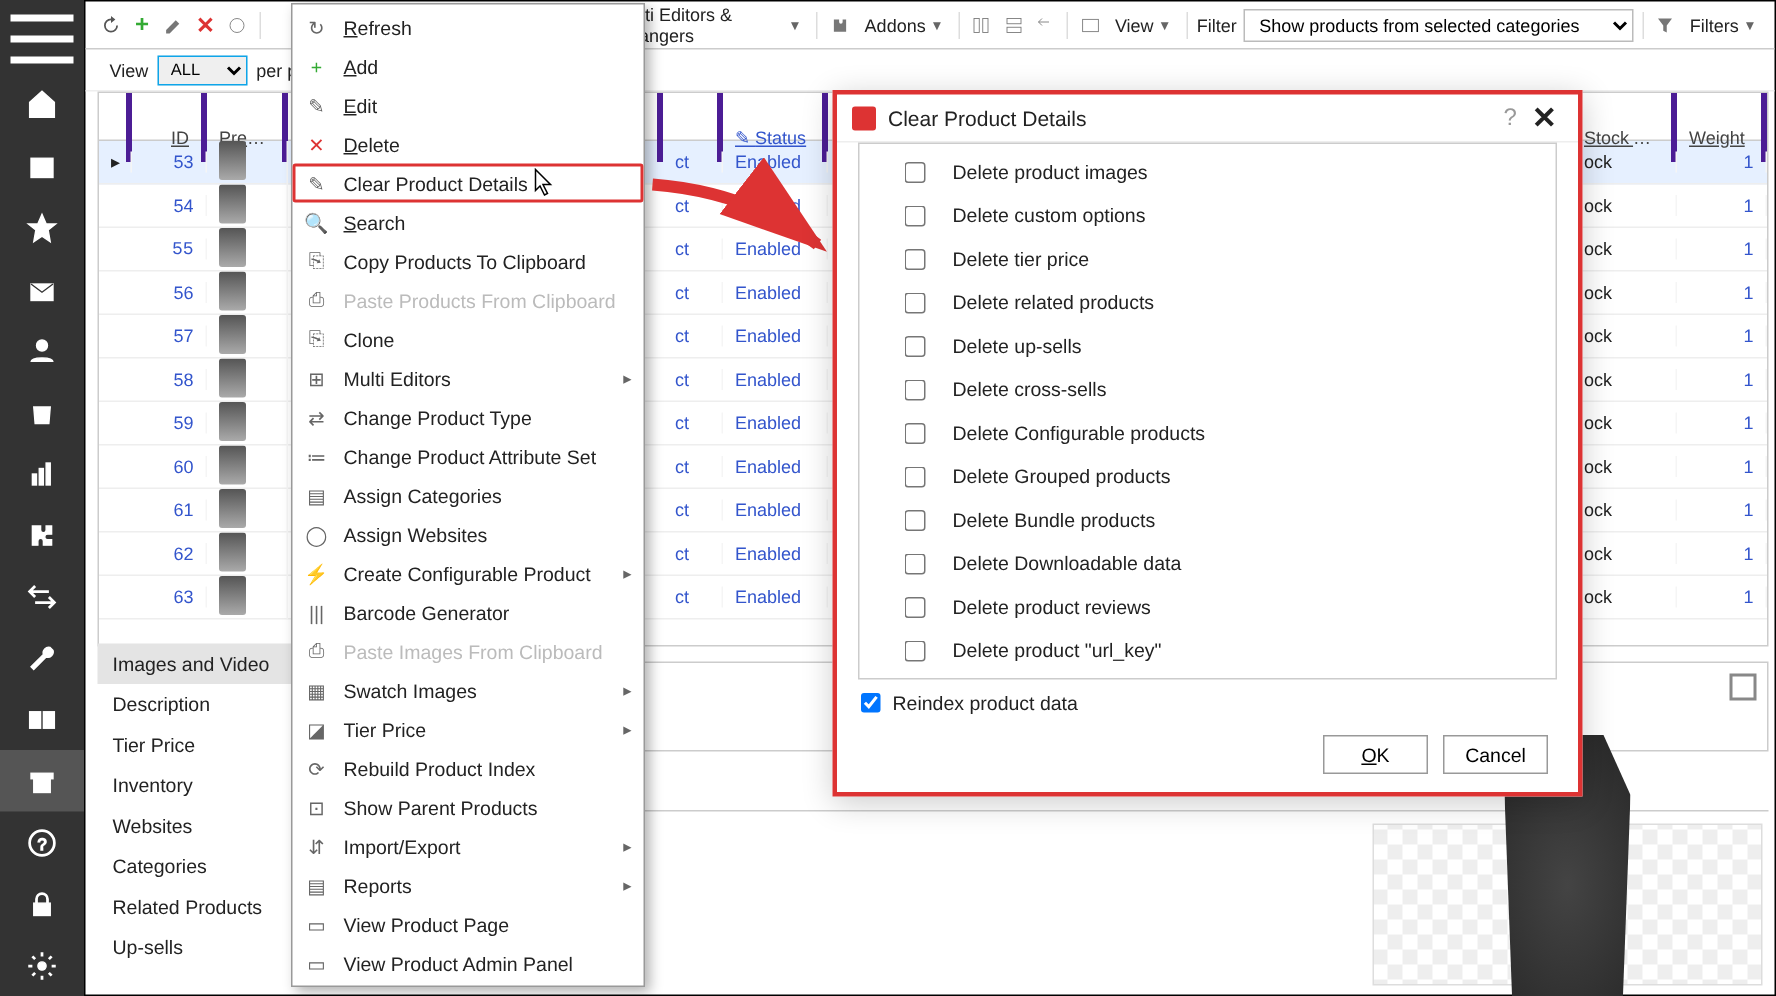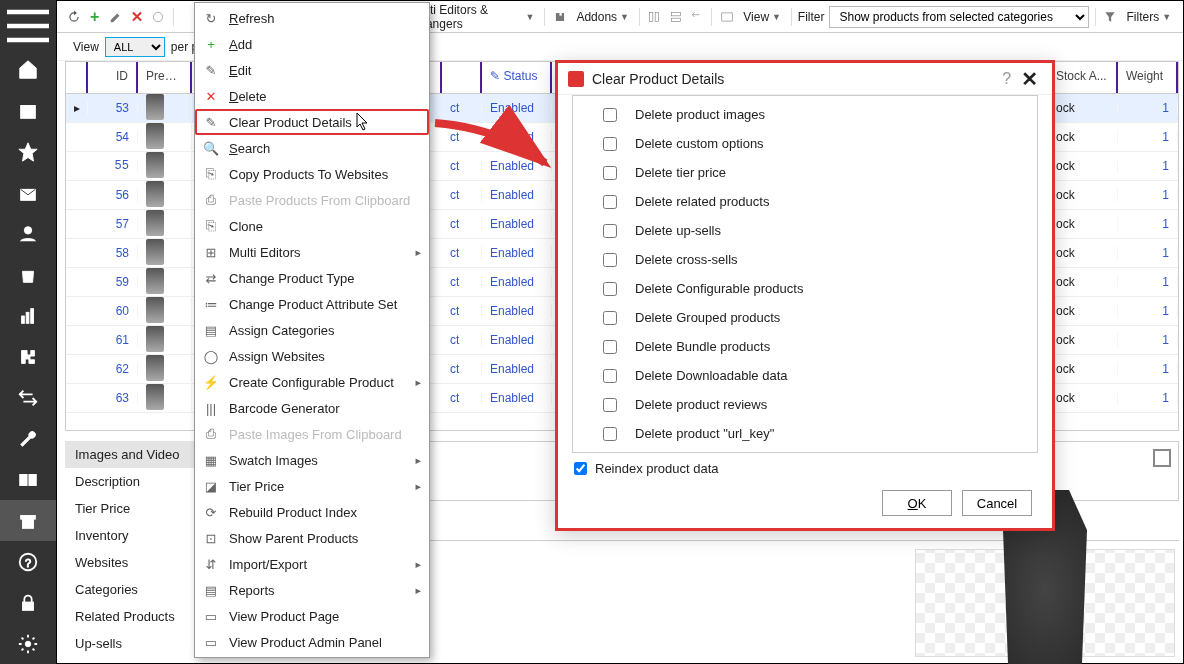--- a/index.html
+++ b/index.html
@@ -19,28 +19,28 @@
   .tb-sep { width: 1px; height: 18px; background: #ddd; margin: 0 2px; }
   .tb-label { padding: 0 4px; cursor:pointer; display:flex; align-items:center; gap:3px;}
   .dd-caret { font-size:9px; color:#666; }
   .tb-select { background:#fff; border:1px solid #bbb; padding:1px 18px 1px 6px; height:22px; font-size:12px; }
   
   .filterbar { height: 28px; border-bottom: 1px solid #eee; display:flex; align-items:center; padding: 0 16px; gap:6px; font-size:12px;}
   .view-sel { border:1px solid #0ea5e9; height:20px; font-size:11px; padding:0 14px 0 4px;}
   
   .gridwrap { position:absolute; top:60px; left:8px; right:4px; height:370px; border:1px solid #ccc; background:#fff; overflow:hidden;}
   .ghead { height:32px; border-bottom:1px solid #ccc; display:flex; background:#fff; font-size:12px; color:#444;}
-  .ghead .gh { padding: 7px 8px; border-right:2px solid #4c1d95; overflow:hidden; white-space:nowrap; text-overflow:ellipsis;}
+  .ghead .gh { padding: 23px 8px; border-right:4px solid #4c1d95; overflow:hidden; white-space:nowrap; text-overflow:ellipsis;text-decoration:underline;}
   .grow { height:29px; border-bottom:1px solid #eee; display:flex; align-items:center; font-size:12px;}
   .grow .gc { padding: 0 8px; overflow:hidden; white-space:nowrap; border-right:1px solid #f5f5f5;}
   .grow.sel { background:#e6f0ff; }
   .thumb { width:18px; height:26px; background: linear-gradient(#555,#aaa); border-radius:2px; display:inline-block;}
   .blue { color: #3355cc; }
   
-  .side-section { position:absolute; left:8px; top:440px; width:180px; }
+  .side-section { position:absolute; left:8px; top:428px; width:180px; }
   .side-section .ss-item { padding: 6px 10px; font-size:13px; cursor:pointer; }
   .side-section .ss-item.sel { background:#e4e4e4; }
   
   .detailpane { position:absolute; left:200px; top:440px; right:4px; height:60px; border:1px solid #ccc; display:flex; align-items:center; gap:20px; padding:0 14px; font-size:13px;}
   .filerow { position:absolute; left:200px; top:510px; right:4px; height:30px; border-bottom:1px solid #ccc; display:flex; align-items:center; gap:10px; padding:0 14px; font-size:12px;}
   
   .preview { position:absolute; right:8px; top:548px; width:260px; height:108px; background: repeating-conic-gradient(#fff 0% 25%, #eee 0% 50%) 50%/20px 20px; border:1px solid #ddd; display:flex; align-items:flex-start; justify-content:center;}
   .hoodie { width:120px; height:200px; background: radial-gradient(#444,#222); clip-path: polygon(30% 0,70% 0,85% 20%,80% 100%,20% 100%,15% 20%); margin-top:-60px;}
   .sq-icon { position:absolute; right:12px; top:448px; width:18px; height:18px; border:2px solid #888; cursor:pointer;}
   
@@ -461,21 +461,21 @@
     <div class="ci hl">
       <span class="ci-icon">✎</span>
       <span>Clear Product Details</span>
     </div>
     <div class="ci">
       <span class="ci-icon">🔍</span>
       <span><u>S</u>earch</span>
     </div>
     <div class="ci">
       <span class="ci-icon">⎘</span>
-      <span>Copy Products To Websites</span>
+      <span>Copy Products To Clipboard</span>
     </div>
     <div class="ci disabled">
       <span class="ci-icon">⎙</span>
       <span>Paste Products From Clipboard</span>
     </div>
     <div class="ci">
       <span class="ci-icon">⎘</span>
       <span>Clone</span>
     </div>
     <div class="ci sub">

